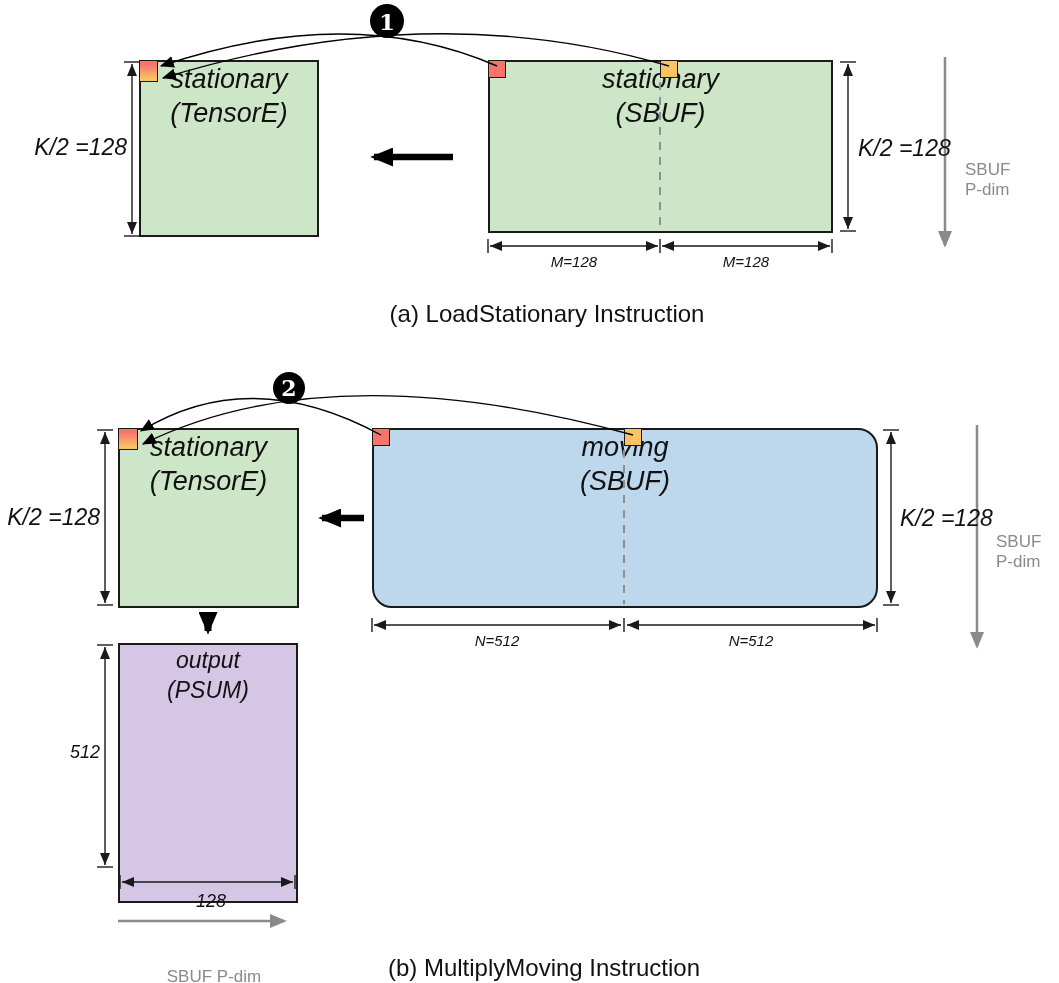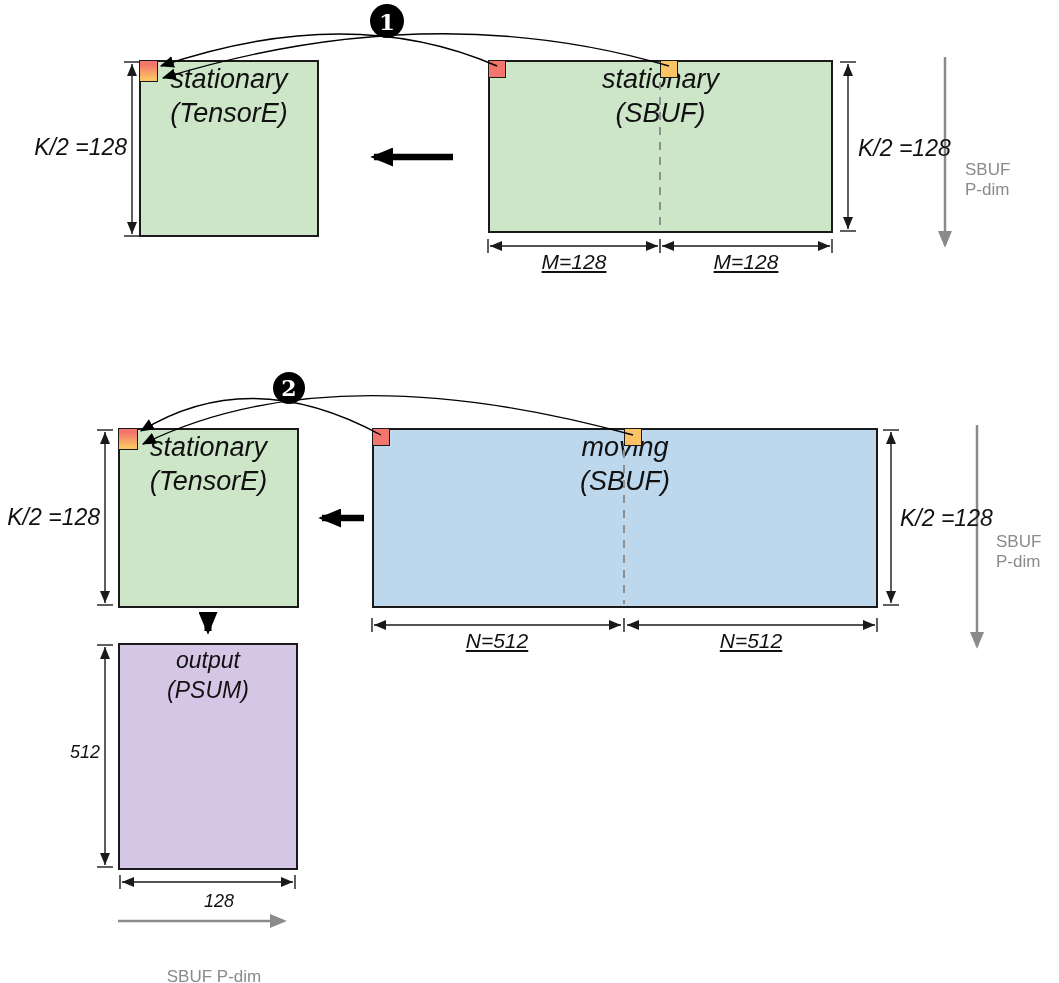--- a/index.html
+++ b/index.html
@@ -2,30 +2,30 @@
 <html style="--c-green: #cde6c8; --c-blue: #bdd7ed; --c-purple: #d6c6e6; --c-red: #f4756c; --c-orange: #fac363; --c-gray: #8a8a8a;"><head>
 <meta charset="utf-8">
 <style>
   html,body{margin:0;padding:0;background:#ffffff;}
   body{font-family:"Liberation Sans", sans-serif; color:#111;}
   .canvas{position:relative;width:1059px;height:983px;background:#fff;overflow:hidden;}
   .box{position:absolute;border:2px solid #1a1a1a;box-sizing:border-box;
        display:flex;flex-direction:column;align-items:center;justify-content:flex-start;z-index:1;}
   .box .lbl{font-style:italic;font-size:27px;line-height:34px;text-align:center;}
   .box.green{background:var(--c-green);}
-  .box.blue{background:var(--c-blue);}
+  .box.blue{background:var(--c-blue);border-radius:20px;}
   .box.purple{background:var(--c-purple);}
   .box.purple .lbl{font-size:23px;line-height:30px;}
   .sq{position:absolute;box-sizing:border-box;border:1.5px solid #1a1a1a;z-index:2;}
   .sq.red{background:var(--c-red);}
   .sq.orange{background:var(--c-orange);}
   .sq.grad{background:linear-gradient(180deg, var(--c-red) 18%, var(--c-orange) 88%);}
   svg.overlay{position:absolute;left:0;top:0;z-index:3;pointer-events:none;}
   .dimtext{position:absolute;z-index:4;font-style:italic;font-size:23px;line-height:20px;}
-  .dimtext.big{font-size:21px;text-decoration:underline;}
+  .dimtext.big{font-size:15px;}
   .ctr{transform:translateX(-50%);text-align:center;}
   .rt{text-align:right;}
   .graytext{position:absolute;z-index:4;color:var(--c-gray);font-size:17px;line-height:20px;margin-top:39px;}
   .badge{position:absolute;z-index:5;background:#000;color:#fff;border-radius:50%;
          display:flex;align-items:center;justify-content:center;
          font-family:"DejaVu Serif", serif;font-weight:bold;}
   .caption{position:absolute;z-index:4;font-size:24px;line-height:28px;transform:translateX(-50%);white-space:nowrap;}
 </style>
 </head>
 <body>
@@ -45,21 +45,21 @@
   <div class="box green" style="left:118px;top:428px;width:181px;height:180px;">
     <div class="lbl">stationary</div>
     <div class="lbl">(TensorE)</div>
   </div>
 
   <div class="box blue" style="left:372px;top:428px;width:506px;height:180px;">
     <div class="lbl">moving</div>
     <div class="lbl">(SBUF)</div>
   </div>
 
-  <div class="box purple" style="left:118px;top:643px;width:180px;height:227px;">
+  <div class="box purple" style="left:118px;top:643px;width:180px;height:260px;">
     <div class="lbl">output</div>
     <div class="lbl">(PSUM)</div>
   </div>
 
   <div class="sq grad" style="left:139px;top:60px;width:19px;height:22px;"></div>
   <div class="sq red" style="left:488px;top:60px;width:18px;height:18px;"></div>
   <div class="sq orange" style="left:660px;top:60px;width:18px;height:18px;"></div>
 
   <div class="sq grad" style="left:118px;top:428px;width:20px;height:22px;"></div>
   <div class="sq red" style="left:372px;top:428px;width:18px;height:18px;"></div>
@@ -141,26 +141,28 @@
   <div class="badge" style="left:273px;top:372px;width:32px;height:32px;font-size:22px;">2</div>
 
   <div class="dimtext rt" style="left:28px;top:137px;width:99px;">K/2 =128</div>
   <div class="dimtext" style="left:858px;top:138px;">K/2 =128</div>
   <div class="dimtext big ctr" style="left:574px;top:252px;">M=128</div>
   <div class="dimtext big ctr" style="left:746px;top:252px;">M=128</div>
   <div class="graytext" style="left:965px;top:121px;">
     <div>SBUF</div>
     <div>P-dim</div>
   </div>
+  <div class="caption" style="left:547px;top:300px;">(a) LoadStationary Instruction</div>
 
   <div class="dimtext rt" style="left:1px;top:507px;width:99px;">K/2 =128</div>
   <div class="dimtext" style="left:900px;top:508px;">K/2 =128</div>
   <div class="dimtext big ctr" style="left:497px;top:631px;">N=512</div>
   <div class="dimtext big ctr" style="left:751px;top:631px;">N=512</div>
   <div class="dimtext rt" style="left:40px;top:742px;width:60px;font-size:18px;">512</div>
-  <div class="dimtext ctr" style="left:211px;top:891px;font-size:18px;margin-left:8px;">128</div>
+  <div class="dimtext ctr" style="left:211px;top:891px;font-size:18px;">128</div>
   <div class="graytext" style="left:996px;top:493px;">
     <div>SBUF</div>
     <div>P-dim</div>
   </div>
   <div class="graytext ctr" style="left:214px;top:928px;">SBUF P-dim</div>
+  <div class="caption" style="left:544px;top:954px;">(b) MultiplyMoving Instruction</div>
 
 </div>
 
 </body></html>

